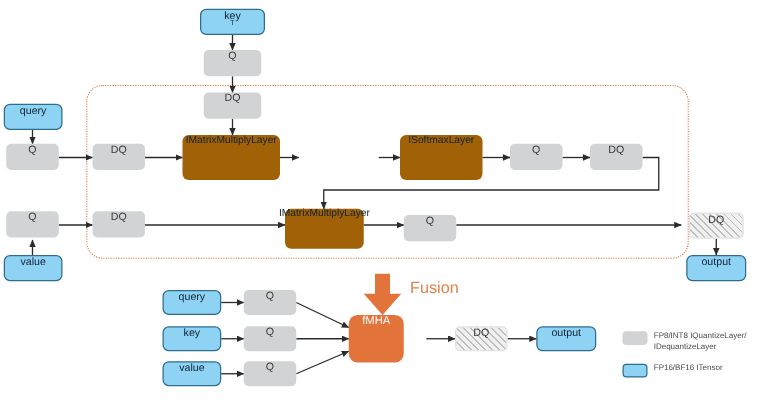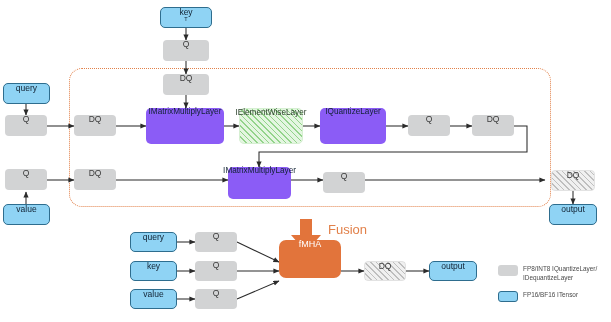--- a/index.html
+++ b/index.html
@@ -15,21 +15,21 @@
 
   .n-tensor{background:#8fd3f4;border:1.1px solid #2e6d8e;border-radius:5px;
             color:#123;font-size:8.5px;}
   .n-q{background:#d2d3d4;border:none;border-radius:4px;
        color:#3a3a3a;font-size:8.5px;}
   .n-dq-hatch{border-radius:4px;color:#3a3a3a;font-size:8.5px;
        background:#f0f0f0;
        background-image:repeating-linear-gradient(45deg,
           rgba(150,150,150,.55) 0 1px, rgba(0,0,0,0) 1px 4px);
        border:1px solid #e2e2e2;}
-  .n-layer{background:#8b5cf6;border:none;border-radius:5px;
+  .n-layer{background:#a16207;border:none;border-radius:5px;
            color:#123;font-size:8.2px;}
   .n-layer-hatch{border-radius:5px;color:#2b402b;font-size:8.2px;
        background:#e4f6e1;
        background-image:repeating-linear-gradient(45deg,
           rgba(120,200,110,.75) 0 1px, rgba(0,0,0,0) 1px 4px);
        border:1px solid #d6efd2;}
   .n-fmha{background:#e2743b;border:none;border-radius:7px;
           color:#fff;font-size:9px;}
 
   
@@ -141,26 +141,23 @@
   </div>
 
   <div class="node n-q" style="left:74px;top:115px;width:42px;height:21px;">
     <span>DQ</span>
   </div>
 
   <div class="node n-layer" style="left:146px;top:108px;width:78px;height:36px;">
     <span>IMatrixMultiplyLayer</span>
   </div>
 
-  <div class="node n-layer-hatch" style="left:239px;top:108px;width:64px;height:36px;">
-    <span>IElementWiseLayer</span>
-  </div>
 
   <div class="node n-layer" style="left:320px;top:108px;width:66px;height:36px;">
-    <span>IQuantizeLayer</span>
+    <span>ISoftmaxLayer</span>
   </div>
 
   <div class="node n-q" style="left:408px;top:115px;width:42px;height:21px;">
     <span>Q</span>
   </div>
 
   <div class="node n-q" style="left:472px;top:115px;width:42px;height:21px;">
     <span>DQ</span>
   </div>
 
@@ -209,21 +206,21 @@
   <div class="node n-q" style="left:195px;top:232px;width:42px;height:20px;">
     <span>Q</span>
   </div>
   <div class="node n-q" style="left:195px;top:261px;width:42px;height:20px;">
     <span>Q</span>
   </div>
   <div class="node n-q" style="left:195px;top:289px;width:42px;height:20px;">
     <span>Q</span>
   </div>
 
-  <div class="node n-fmha" style="left:279px;top:240px;width:62px;height:38px;">
+  <div class="node n-fmha" style="left:279px;top:252px;width:44px;height:38px;">
     <span>fMHA</span>
   </div>
 
   <div class="node n-dq-hatch" style="left:364px;top:261px;width:42px;height:20px;">
     <span>DQ</span>
   </div>
 
   <div class="node n-tensor" style="left:429px;top:261px;width:48px;height:20px;">
     <span>output</span>
   </div>

